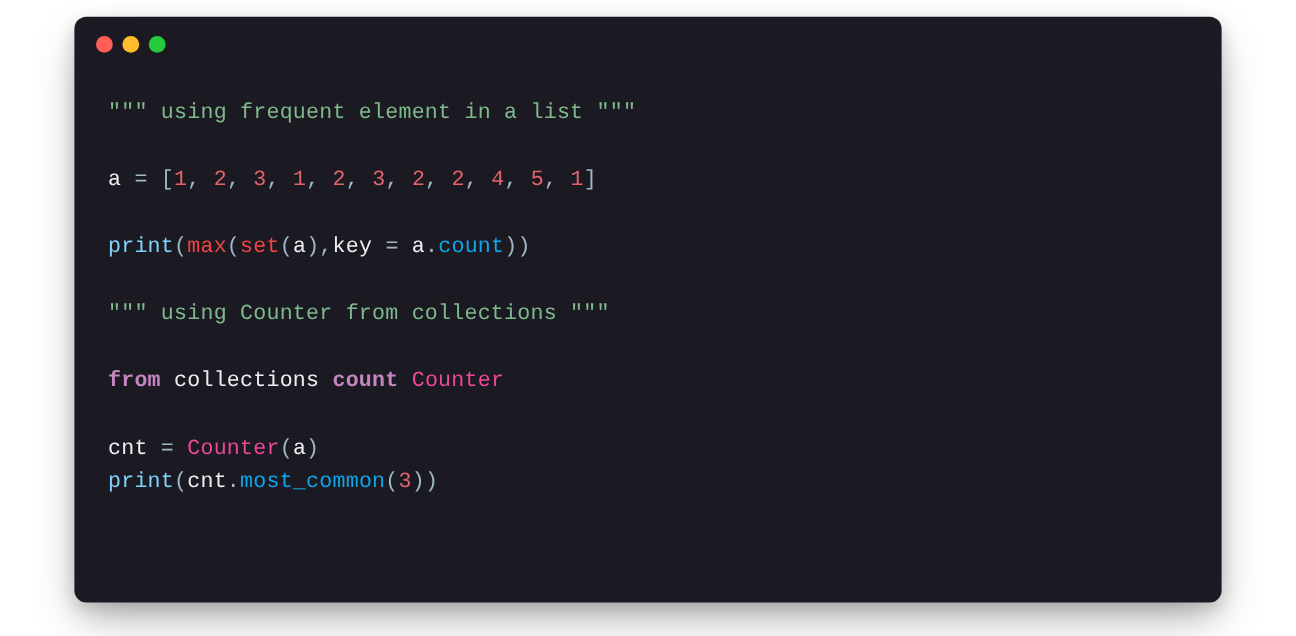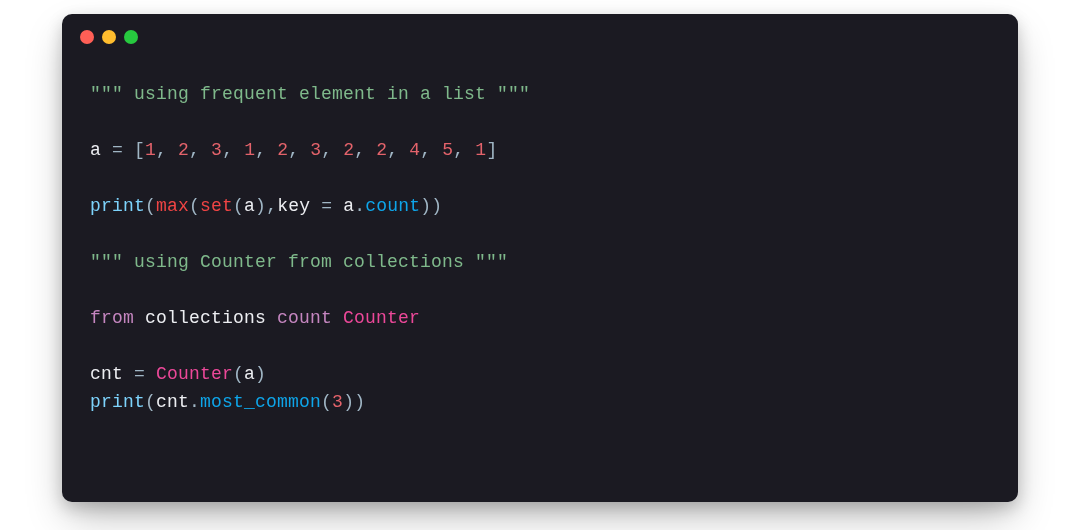--- a/index.html
+++ b/index.html
@@ -43,21 +43,21 @@
     white-space: pre;
     padding: 20px 28px 24px 28px;
     color: #e6e6ef;
     letter-spacing: 0.2px;
   }
   .tok-str    { color: #7fb98b; }
   .tok-num    { color: #e4636b; }
   .tok-ident  { color: #edeef2; }
   .tok-op     { color: #a0b6c5; }
   .tok-punct  { color: #a0b6c5; }
-  .tok-kw-imp { color: #c586c0; }
+  .tok-kw-imp { color: #c586c0; font-weight: bold; }
   .tok-class  { color: #ec4899; }
   .tok-func   { color: #7dd3fc; }
   .tok-builtin{ color: #ef4444; font-family: Liberation Mono, monospace; }
   .tok-attr   { color: #0ea5e9; }
 </style>
 </head>
 <body>
 
 <div class="card">
   <div class="titlebar">

